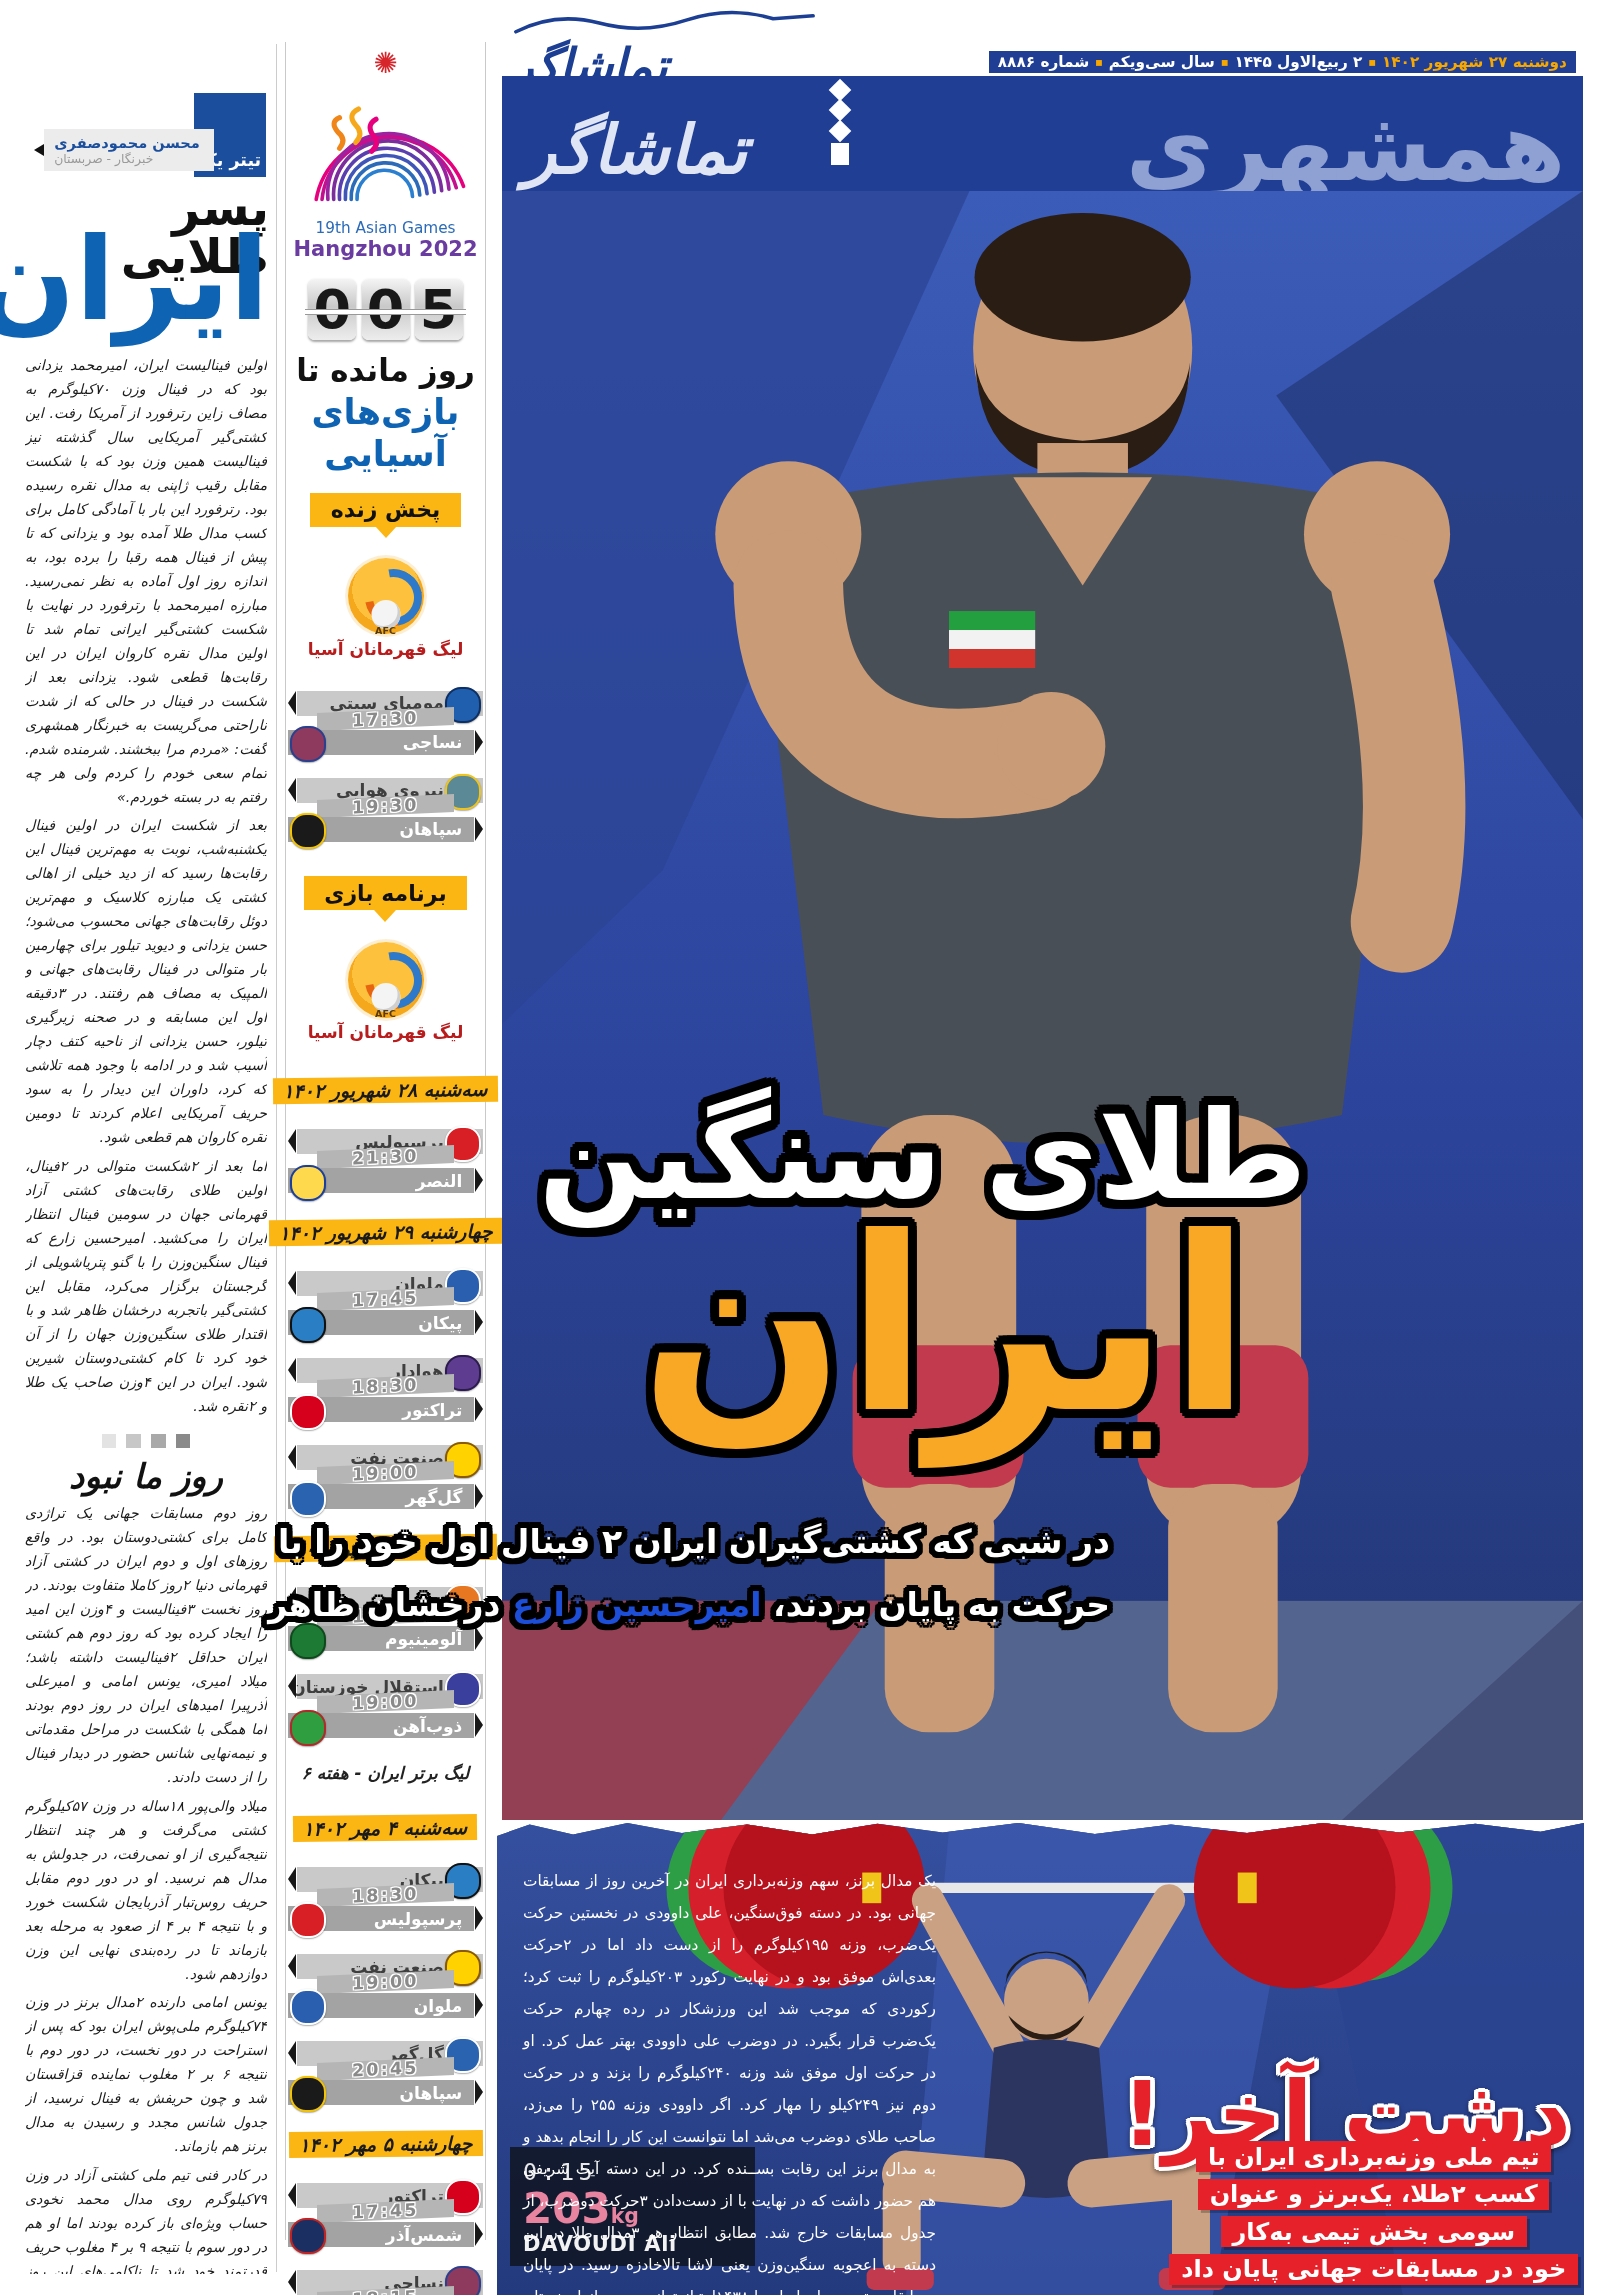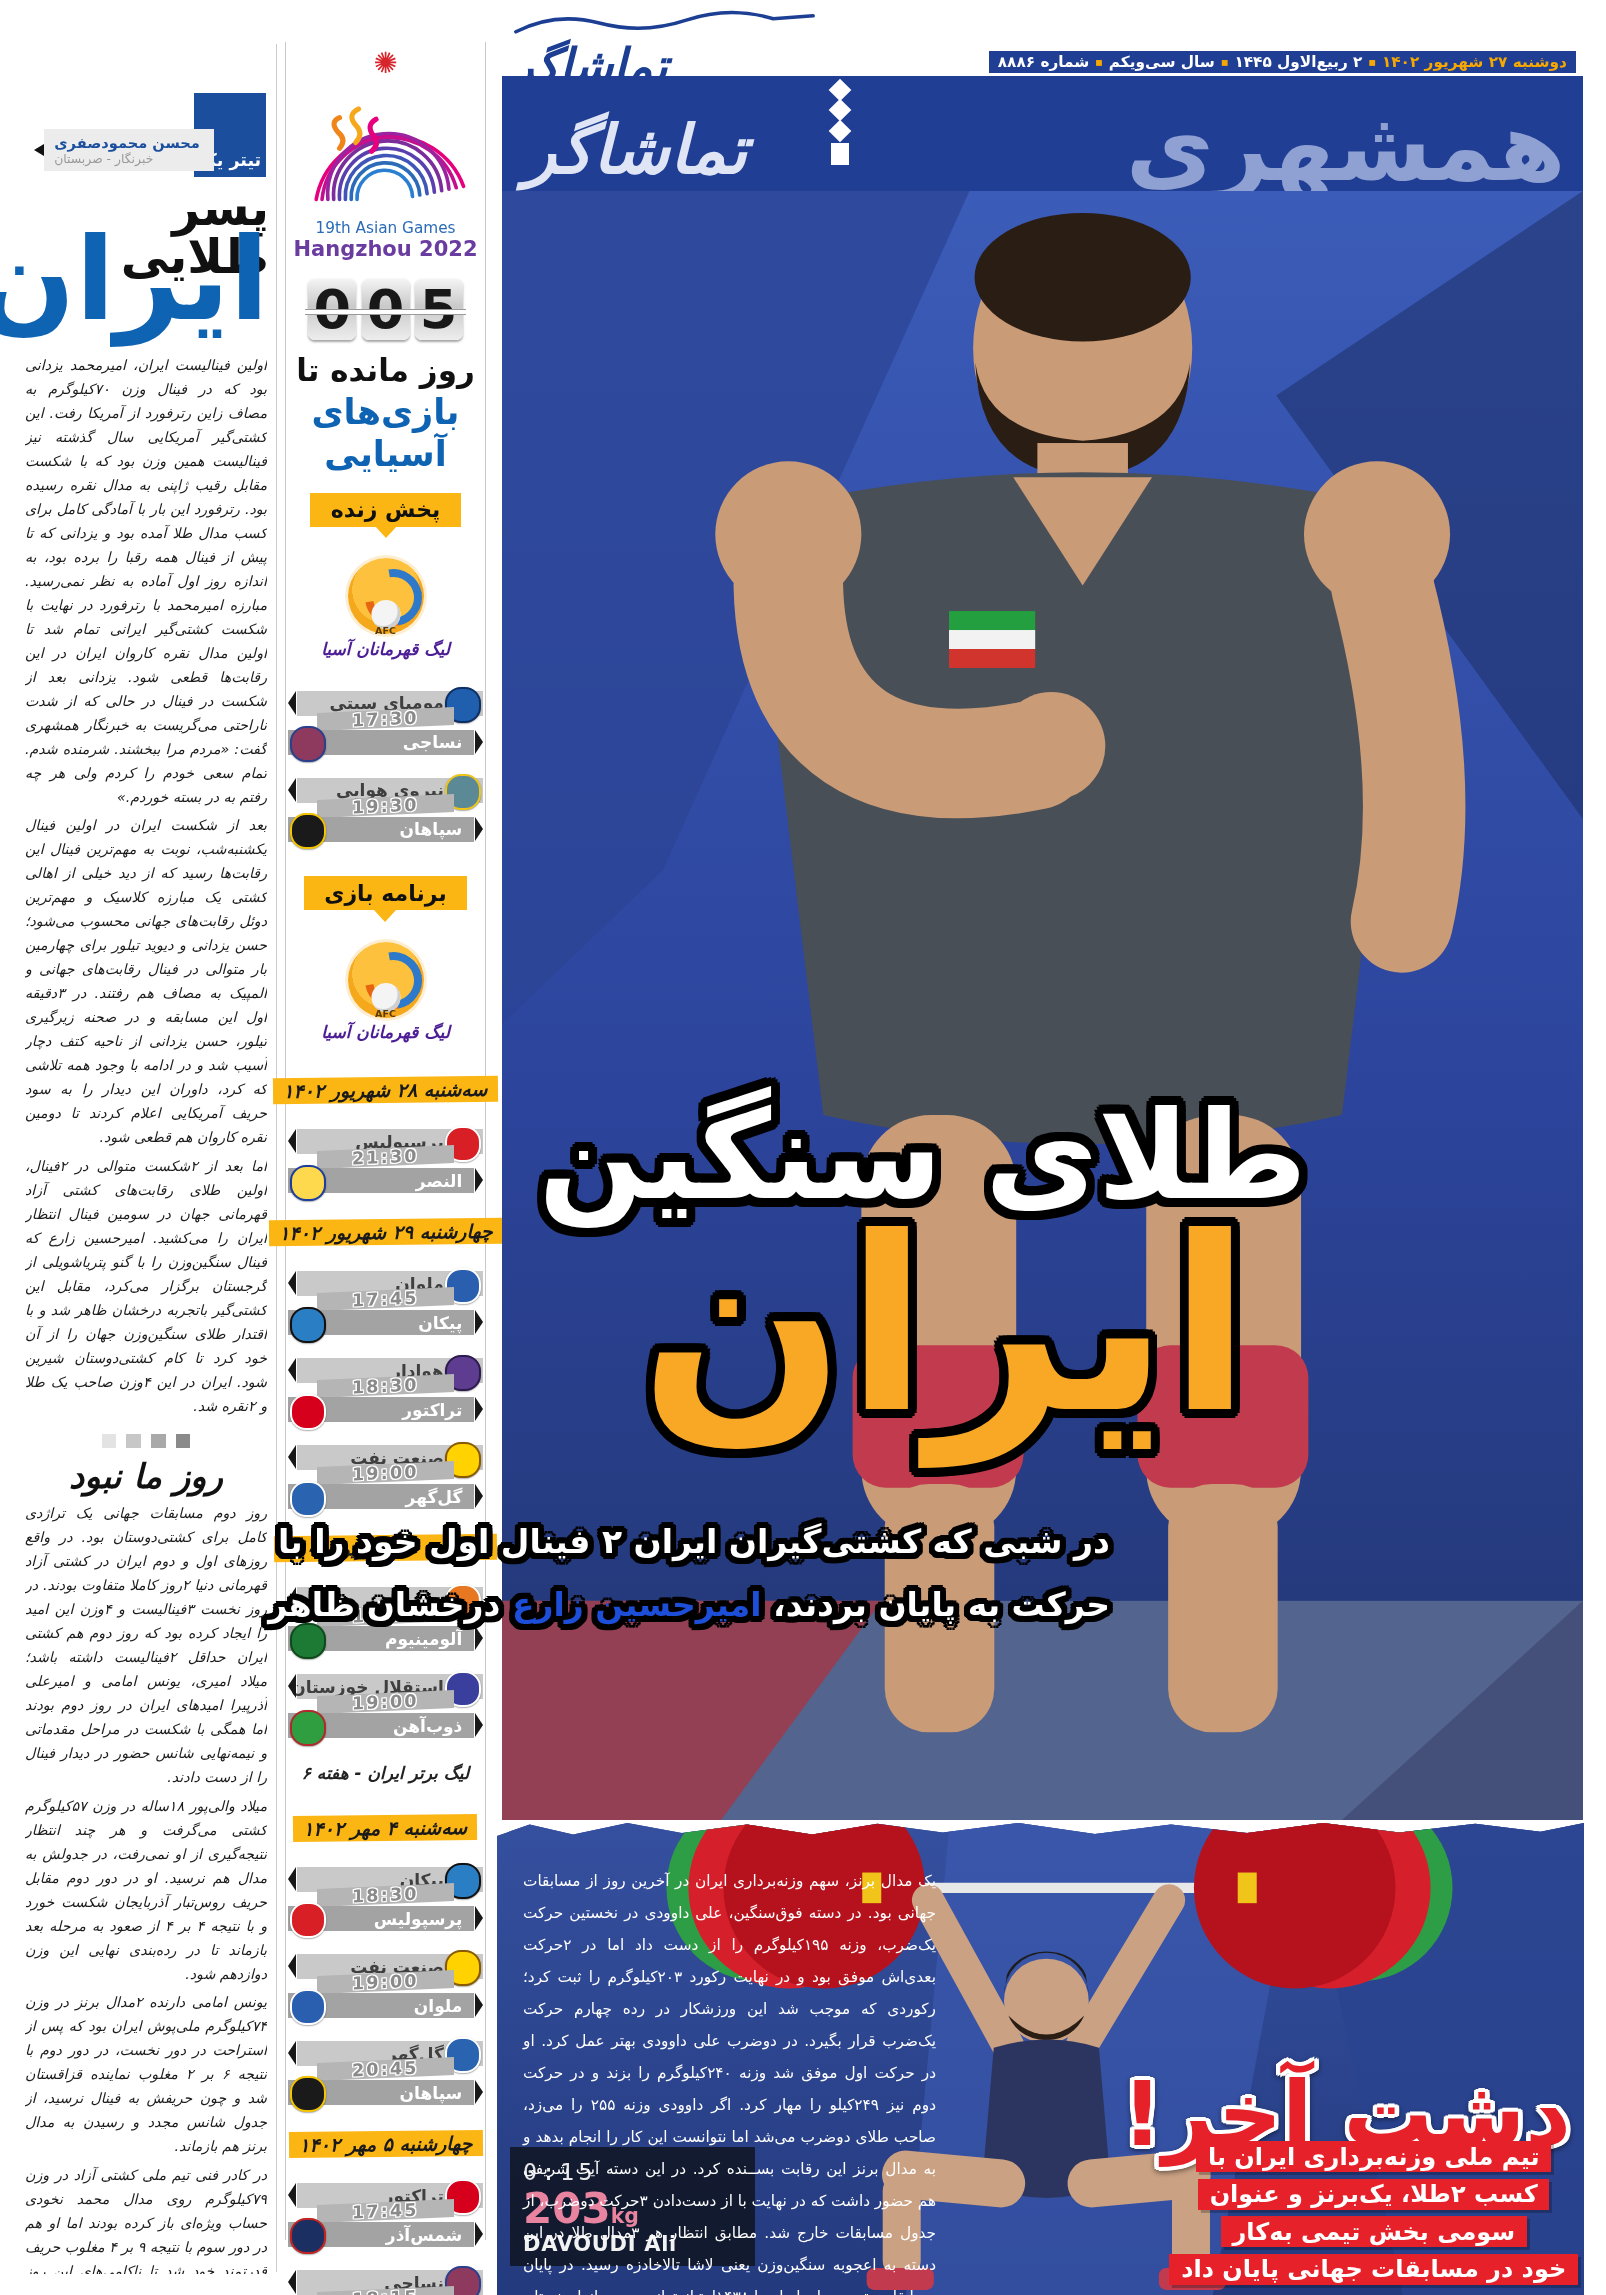--- a/index.html
+++ b/index.html
@@ -92,21 +92,21 @@
   .league .lg .ball{position:absolute;left:50%;bottom:5.8px;transform:translateX(-50%);width:29px;
     height:29px;border-radius:14.6px;background:#f4f4f4;box-shadow:inset -2.9px -2.9px 0 #cfcfcf;}
   .league .lg .swirl{position:absolute;left:17.5px;top:10.2px;width:41px;height:41px;border-radius:50%;
     border:8px solid #2e79c9;border-left-color:transparent;border-bottom-color:#e8650f;
     transform:rotate(35deg);}
   .league .lg .afc-t{position:absolute;left:0;right:0;bottom:-1.5px;text-align:center;font-size:9.5px;
     font-weight:bold;color:#5a3a00;}
   .league .lg.pgpl{background:radial-gradient(circle at 55% 40%,#f9b43c 0 60%,#ef8f1b 60% 100%);}
   .league .lg.pgpl .wave{position:absolute;left:4.4px;top:34px;width:67px;height:29px;border-radius:50%;
     background:#49b8c9;box-shadow:inset 0 5.8px 0 #ffffffcc;}
-  .league-label{margin-top:4.4px;font-size:17px;font-weight:bold;font-style:italic;color:#4c1d95;direction:rtl;}
+  .league-label{margin-top:4.4px;font-size:17px;font-weight:bold;color:#b91c1c;direction:rtl;}
   .label-only{height:28px;text-align:center;font-size:17px;font-weight:bold;font-style:italic;
     color:#222;direction:rtl;margin-top:2.9px;}
   .date-row{height:32px;display:flex;justify-content:center;align-items:center;margin:1.5px 0;}
   .date-row span{background:#fcb614;color:#1a1a1a;font-weight:bold;font-style:italic;font-size:19px;
     padding:2.2px 10.2px;transform:rotate(-0.6deg);direction:rtl;white-space:nowrap;}
   .match{position:relative;height:64px;margin:1.5px 0;}
   .bar-a{position:absolute;top:0;left:8.8px;right:0;height:25px;background:#c9c9c9;direction:rtl;}
   .bar-a::after{content:"";position:absolute;left:-8.8px;top:0;border-top:12.4px solid transparent;
     border-bottom:12.4px solid transparent;border-right:8.8px solid #181818;}
   .bar-b{position:absolute;bottom:0;left:0;right:8.8px;height:25px;background:#a3a3a3;direction:rtl;}

